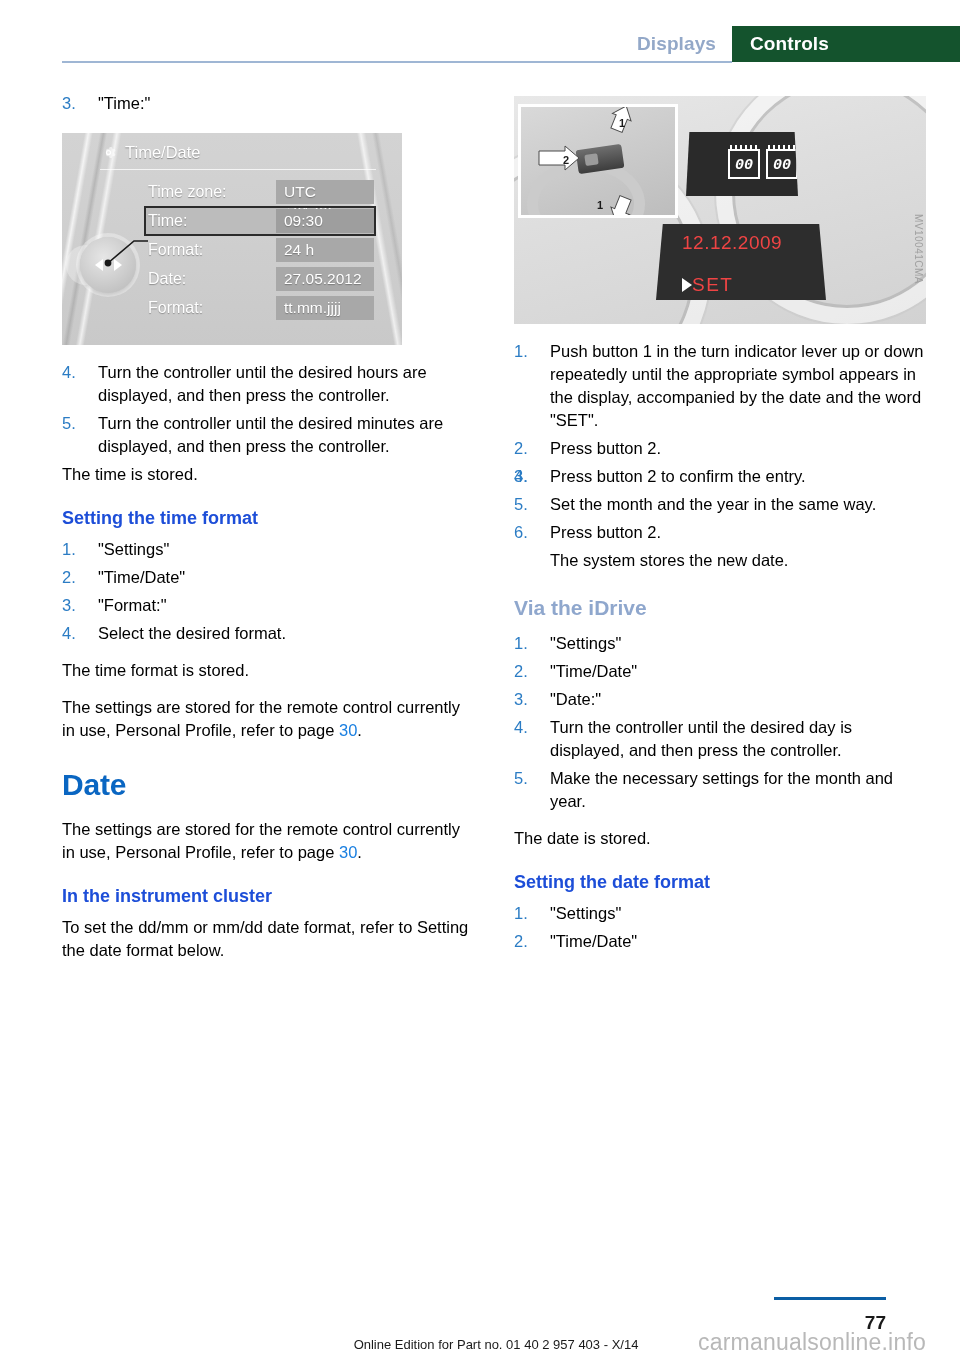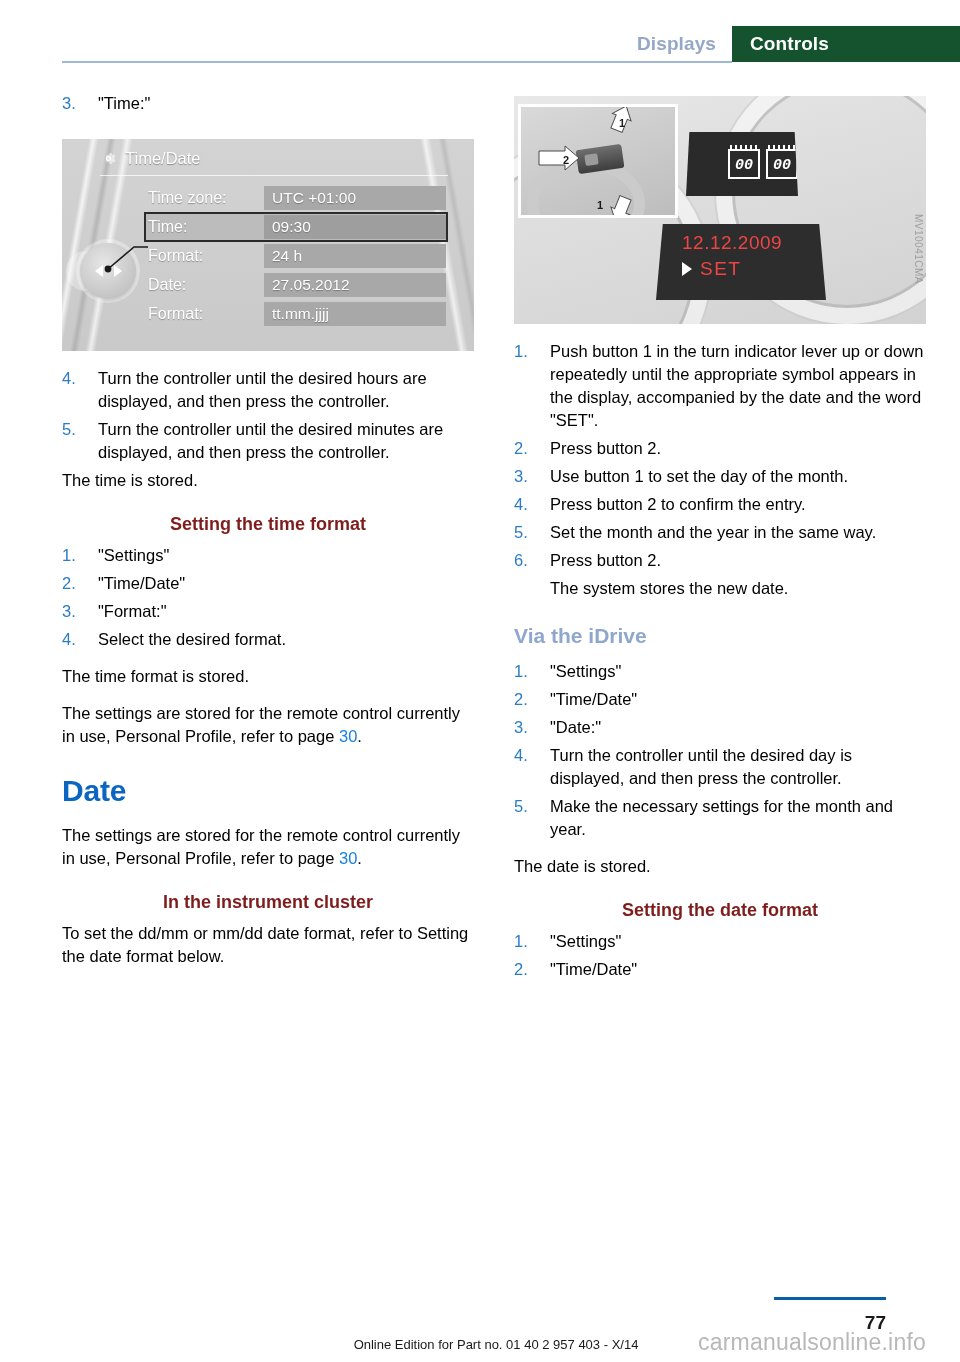--- a/index.html
+++ b/index.html
@@ -82,23 +82,22 @@
   }
   h2.blue-head {
     font-size: 18.5px;
     font-weight: bold;
     color: #0b63b5;
     margin: 24px 0 14px 0;
   }
   h3.lite-head {
     font-size: 18px;
     font-weight: bold;
-    color: #7f1d1d;
+    color: #1d4ed8;
     margin: 22px 0 9px 0;
-    text-align: center;
   }
 
   
   ol.steps { list-style: none; margin: 0 0 4px 0; padding: 0; }
   ol.steps > li {
     position: relative;
     padding-left: 36px;
     margin-bottom: 5px;
     font-size: 16.5px;
     line-height: 23px;
@@ -113,22 +112,22 @@
     text-align: left;
   }
   ol.steps > li .sub {
     display: block;
     margin-top: 5px;
   }
 
   
   .fig-idrive {
     position: relative;
-    width: 412px; height: 212px;
-    margin: 24px 0 16px 0;
+    width: 340px; height: 212px;
+    margin: 18px 0 16px 0;
     background: linear-gradient(180deg,#d3d3d3 0%, #cfcfcf 45%, #c9c9c9 100%);
     overflow: hidden;
   }
   .fig-idrive .arcs {
     position: absolute; inset: 0;
     background:
       linear-gradient(100deg, transparent 6%, rgba(255,255,255,.75) 7%, transparent 8.2%),
       linear-gradient(100deg, transparent 10%, rgba(150,150,150,.45) 11%, transparent 12%),
       linear-gradient(100deg, transparent 13.5%, rgba(255,255,255,.7) 14.6%, transparent 15.8%),
       linear-gradient(80deg, transparent 88%, rgba(255,255,255,.7) 89%, transparent 90.4%),
@@ -144,21 +143,21 @@
   .gear-ico { width: 17px; height: 17px; display:block; }
   .idrive-sep {
     position: absolute; left: 38px; right: 26px; top: 36px;
     height: 1px; background: rgba(255,255,255,.75);
   }
   .idrive-rows {
     position: absolute; left: 86px; top: 46px; right: 28px;
   }
   .irow {
     display: flex; align-items: center;
-    height: 26px; margin-bottom: 3px;
+    height: 26px; margin-bottom: 3px; gap: 12px;
   }
   .irow .lbl {
     width: 116px;
     color: #ffffff;
     font-size: 16px;
     text-shadow: 0 1px 1px rgba(130,130,130,.85);
   }
   .irow .val {
     flex: 1;
     background: #a8a8a8;
@@ -272,21 +271,21 @@
     width: 170px; height: 76px;
     background: #2d2d2d;
     clip-path: polygon(4% 0, 96% 0, 100% 100%, 0% 100%);
     color: #ef4444;
     padding: 8px 0 0 26px;
   }
   .cluster-date {
     font-size: 19px; font-family: "Liberation Sans", sans-serif; letter-spacing: .5px;
   }
   .cluster-set {
-    display: flex; align-items: center; gap: 8px; margin-top: 4px;
+    display: flex; align-items: center; margin-top: 20px;
   }
   .cluster-set .ptr {
     width: 0; height: 0;
     border-top: 7px solid transparent;
     border-bottom: 7px solid transparent;
     border-left: 10px solid #ffffff;
   }
   .cluster-set .txt { font-size: 19px; letter-spacing: 1.5px; }
   .fig-code {
     position: absolute; right: 2px; top: 118px;
@@ -478,21 +477,20 @@
       <li>
         <span class="num">1.</span>
         <span>Push button 1 in the turn indicator lever up or down repeatedly until the appropriate symbol appears in the display, accompanied by the date and the word "SET".</span>
       </li>
       <li>
         <span class="num">2.</span>
         <span>Press button 2.</span>
       </li>
       <li>
         <span class="num">3.</span>
-        <span>Use button 1 to set the day of the month.</span>
       </li>
       <li>
         <span class="num">4.</span>
         <span>Press button 2 to confirm the entry.</span>
       </li>
       <li>
         <span class="num">5.</span>
         <span>Set the month and the year in the same way.</span>
       </li>
       <li>

